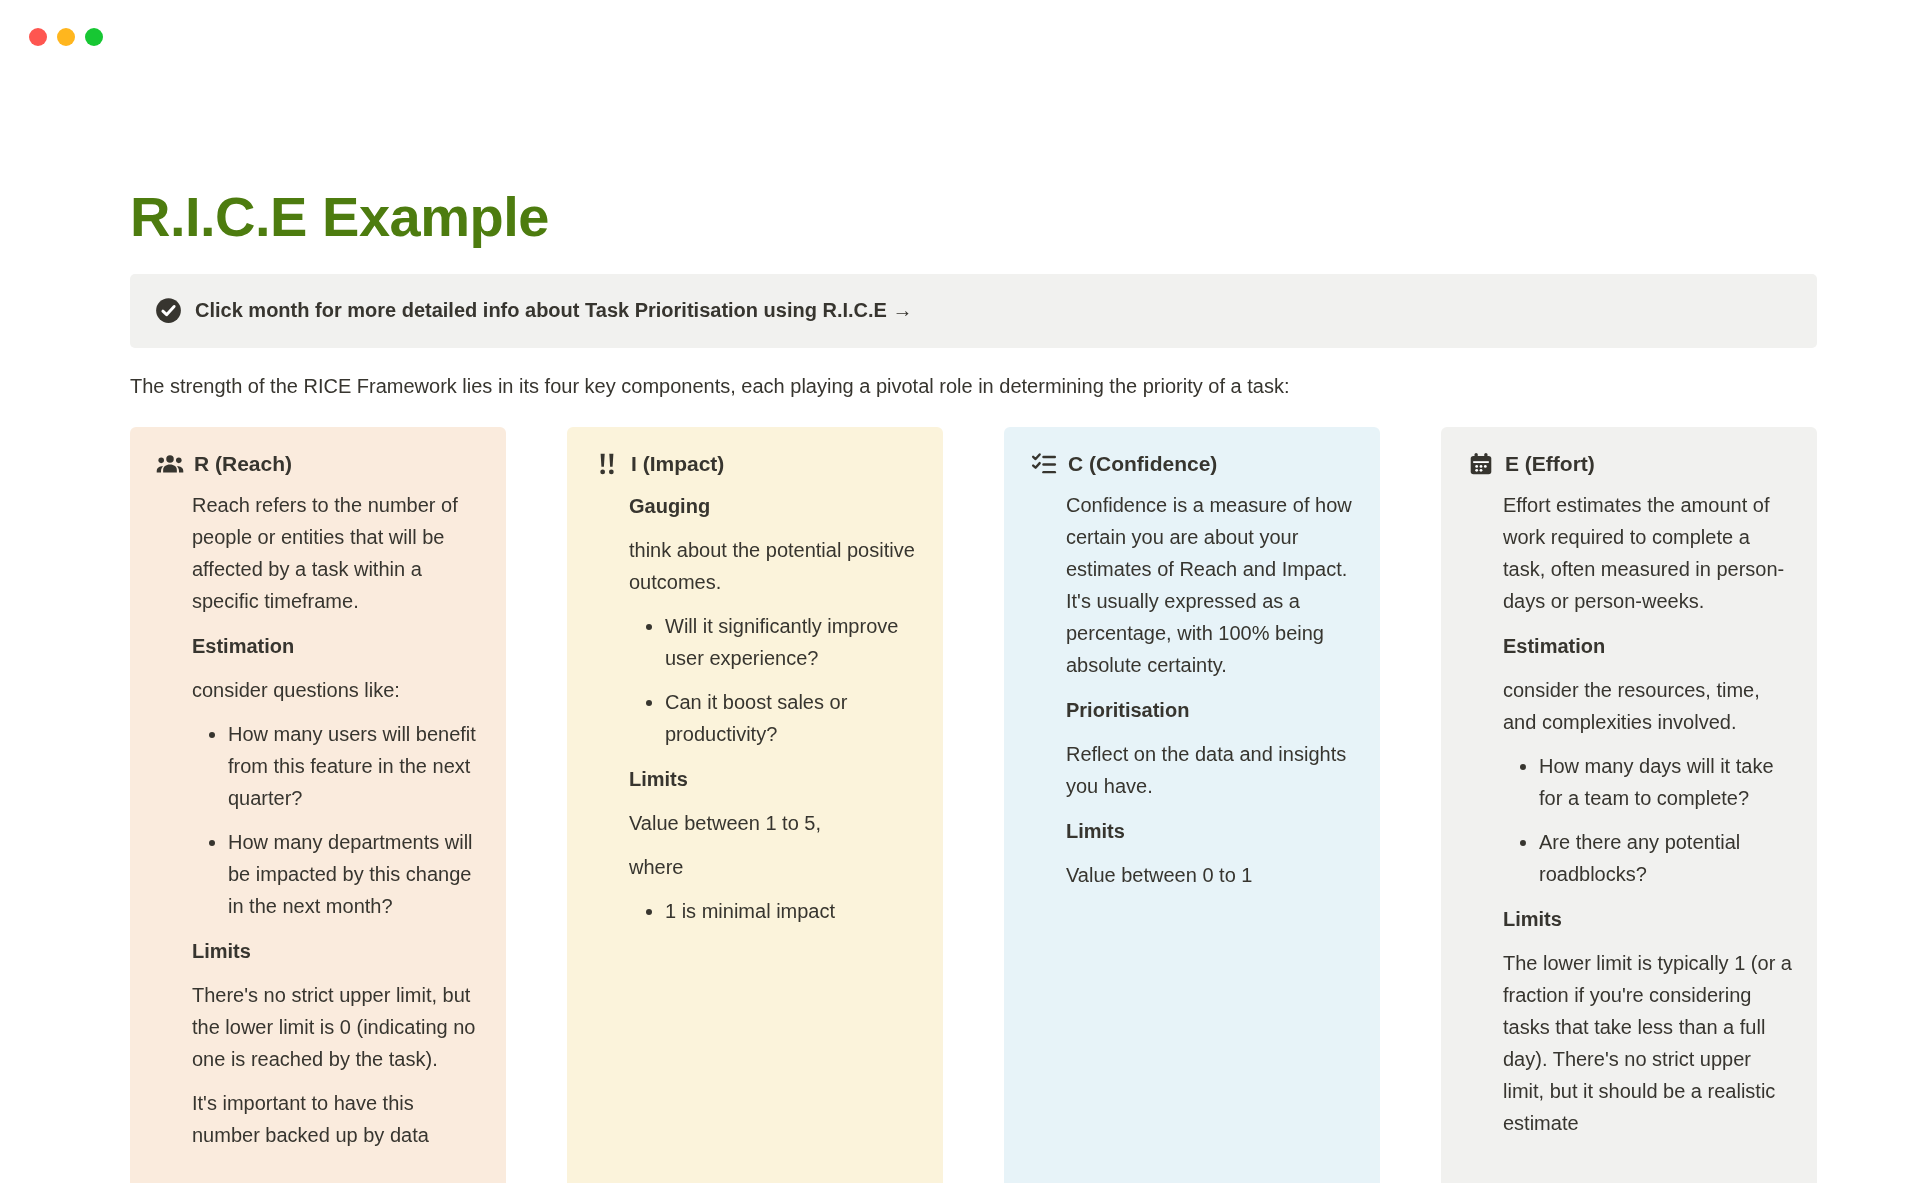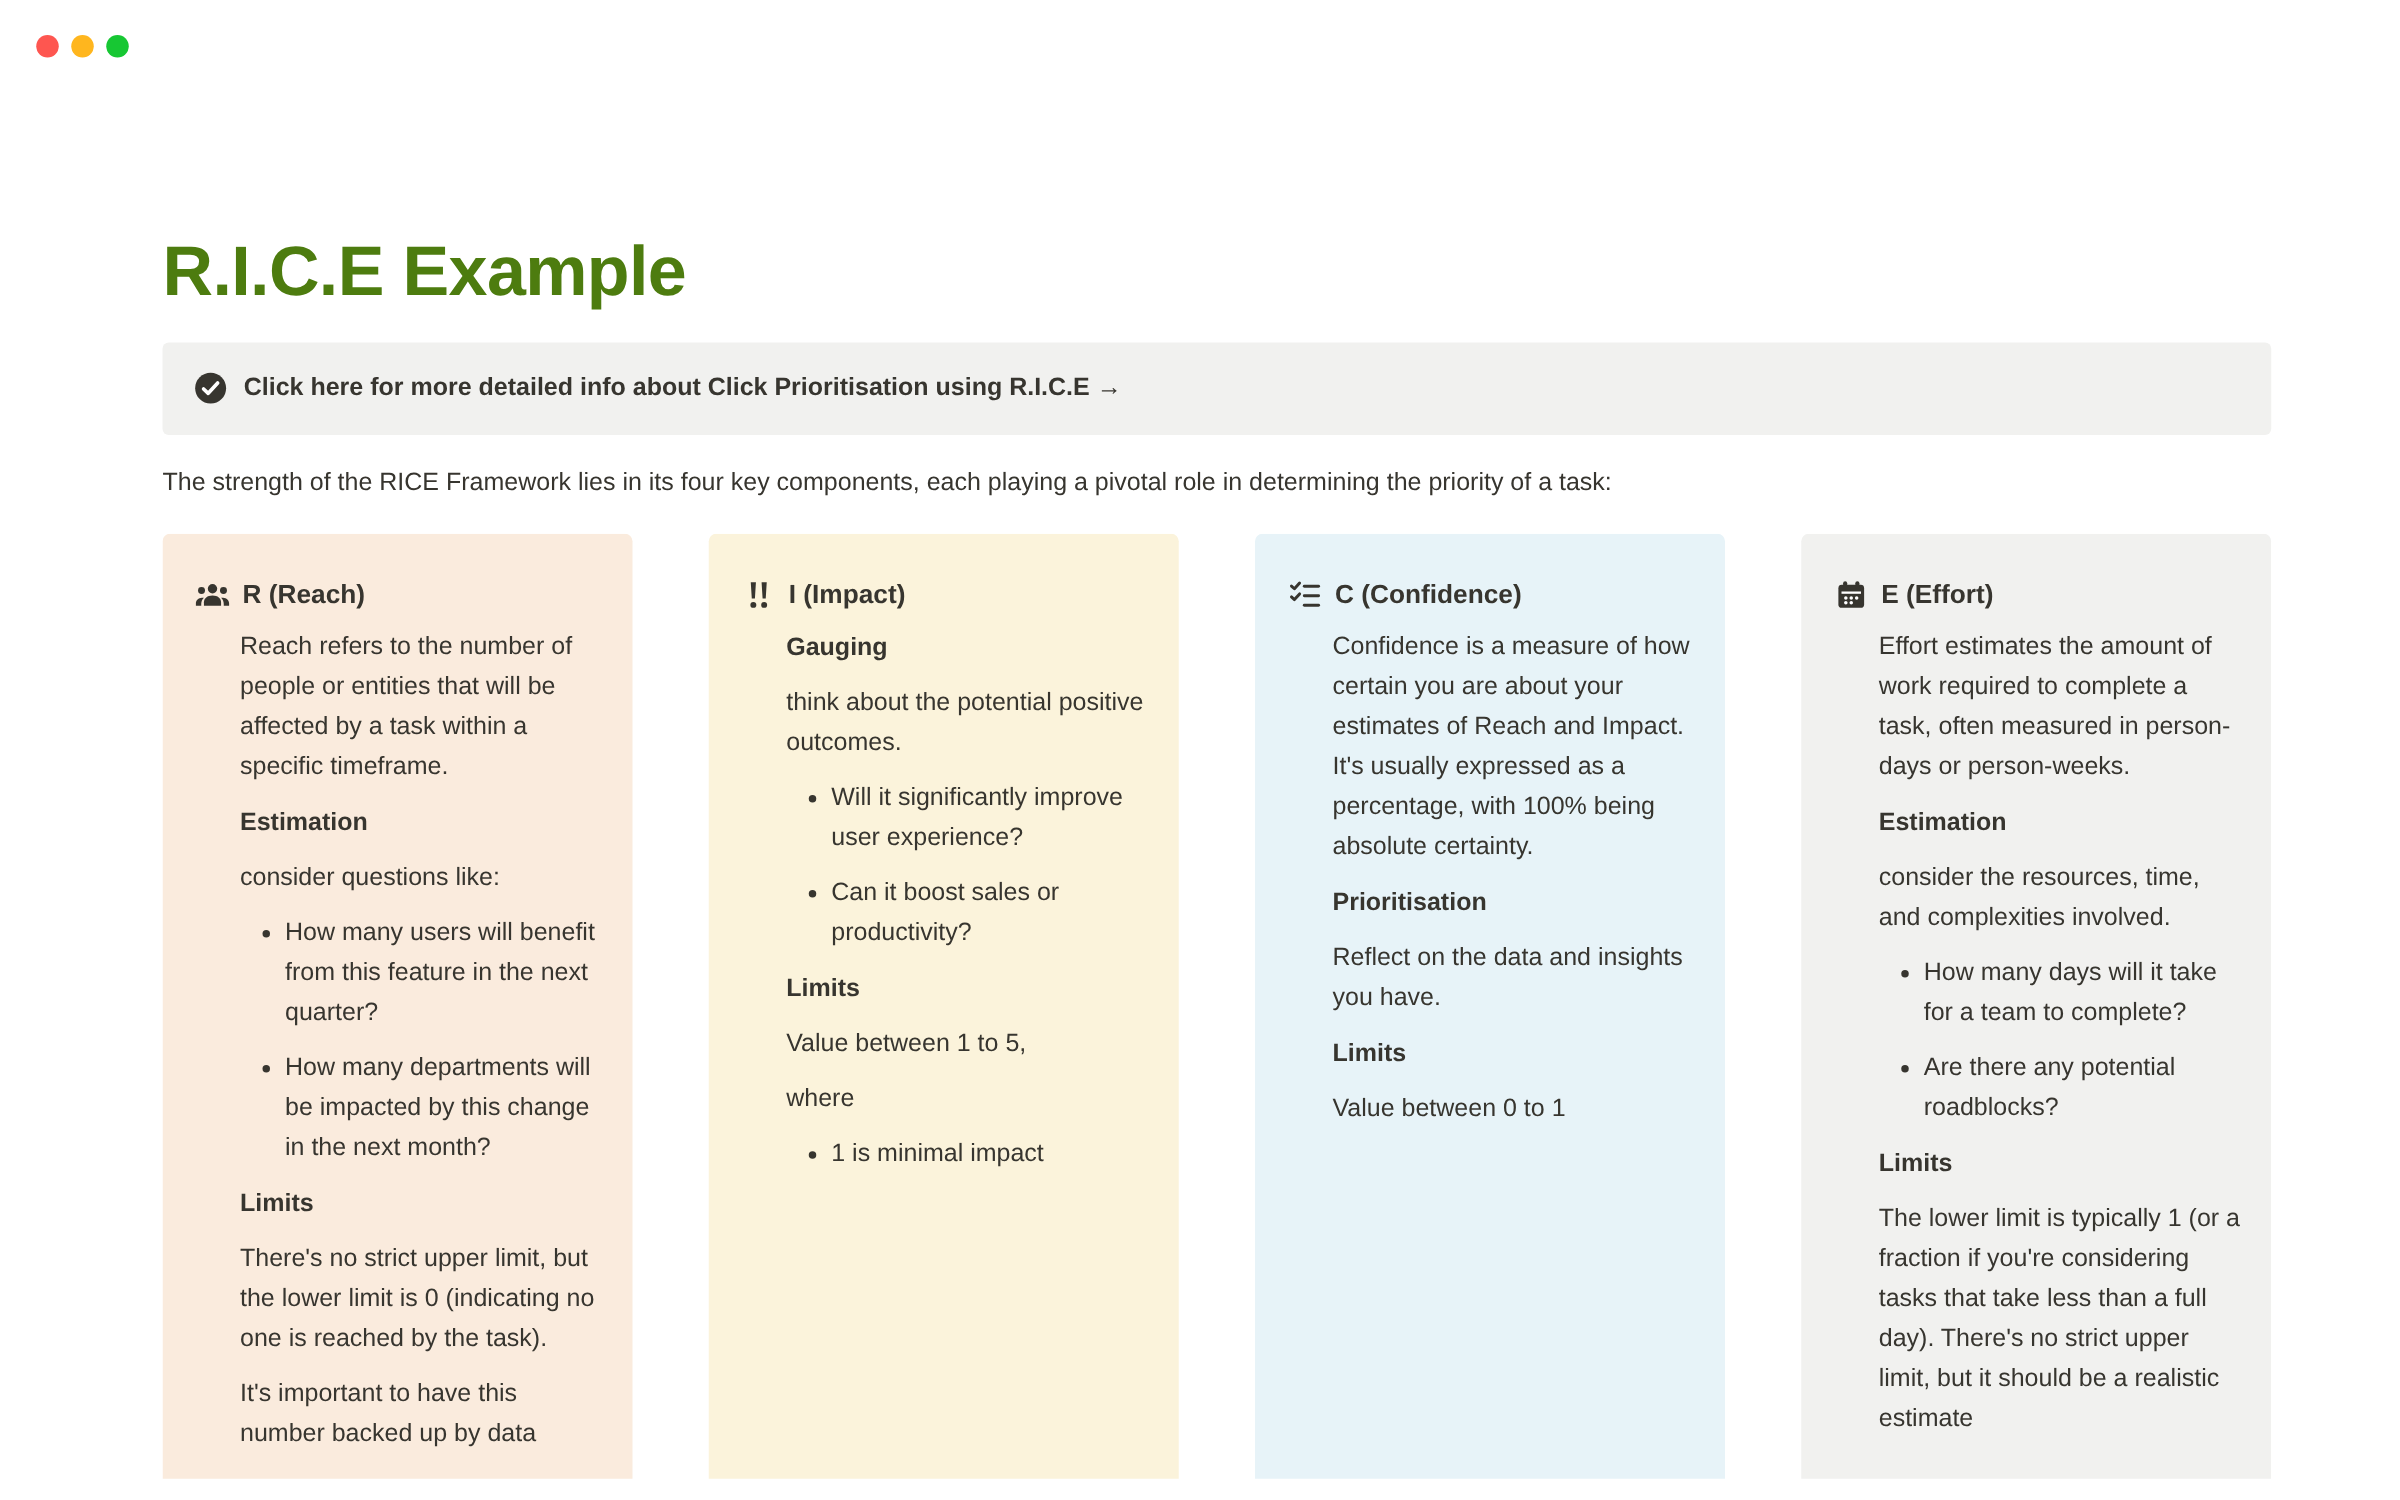--- a/index.html
+++ b/index.html
@@ -51,21 +51,21 @@
     overflow: hidden;
     align-items: stretch;
   }
   .card {
     border-radius: 6px;
     padding: 24px 24px 24px 25px;
     min-height: 820px;
     font-size: 20px;
     line-height: 32px;
   }
-  .card-header { display: flex; align-items: center; gap: 9px; margin-top: 12px; }
+  .card-header { display: flex; align-items: center; gap: 9px; }
   .card-icon { width: 30px; height: 26px; display: inline-flex; align-items: center; justify-content: center; flex: 0 0 auto; }
   .card-icon svg { width: 100%; height: 100%; }
   .card-title { font-size: 21px; font-weight: 700; line-height: 26px; }
   .card-body { margin-left: 37px; margin-top: 2px; }
   .card-body p { margin: 12px 0; }
   .card-body p.subhead { font-weight: 700; margin: 13px 0 11px; }
   .card-body ul { margin: 12px 0; padding-left: 36px; }
   .card-body li { margin: 12px 0; }
 </style>
 </head>
@@ -80,21 +80,21 @@
 <div class="page">
   <h1 class="page-title">R.I.C.E Example</h1>
 
   <div class="callout" style="background: rgb(241, 241, 239);">
     <span class="callout-icon">
       <svg viewBox="0 0 24 24">
         <circle cx="12" cy="12" r="11" fill="#37352F"></circle>
         <path d="M7 12.6l3.3 3.1L17 8.4" stroke="#fff" stroke-width="2.6" fill="none" stroke-linecap="round" stroke-linejoin="round"></path>
       </svg>
     </span>
-    <span class="callout-text">Click here for more detailed info about Click Prioritisation using R.I.C.E →</span>
+    <span class="callout-text">Click month for more detailed info about Task Prioritisation using R.I.C.E →</span>
   </div>
 
   <p class="intro">The strength of the RICE Framework lies in its four key components, each playing a pivotal role in determining the priority of a task:</p>
 
   <div class="cards-grid">
       <div class="card" style="background: rgb(250, 235, 221);">
         <div class="card-header">
           <span class="card-icon">
             <svg viewBox="0 0 28 22" fill="#37352F">
               <circle cx="14" cy="6.3" r="3.5"></circle>

